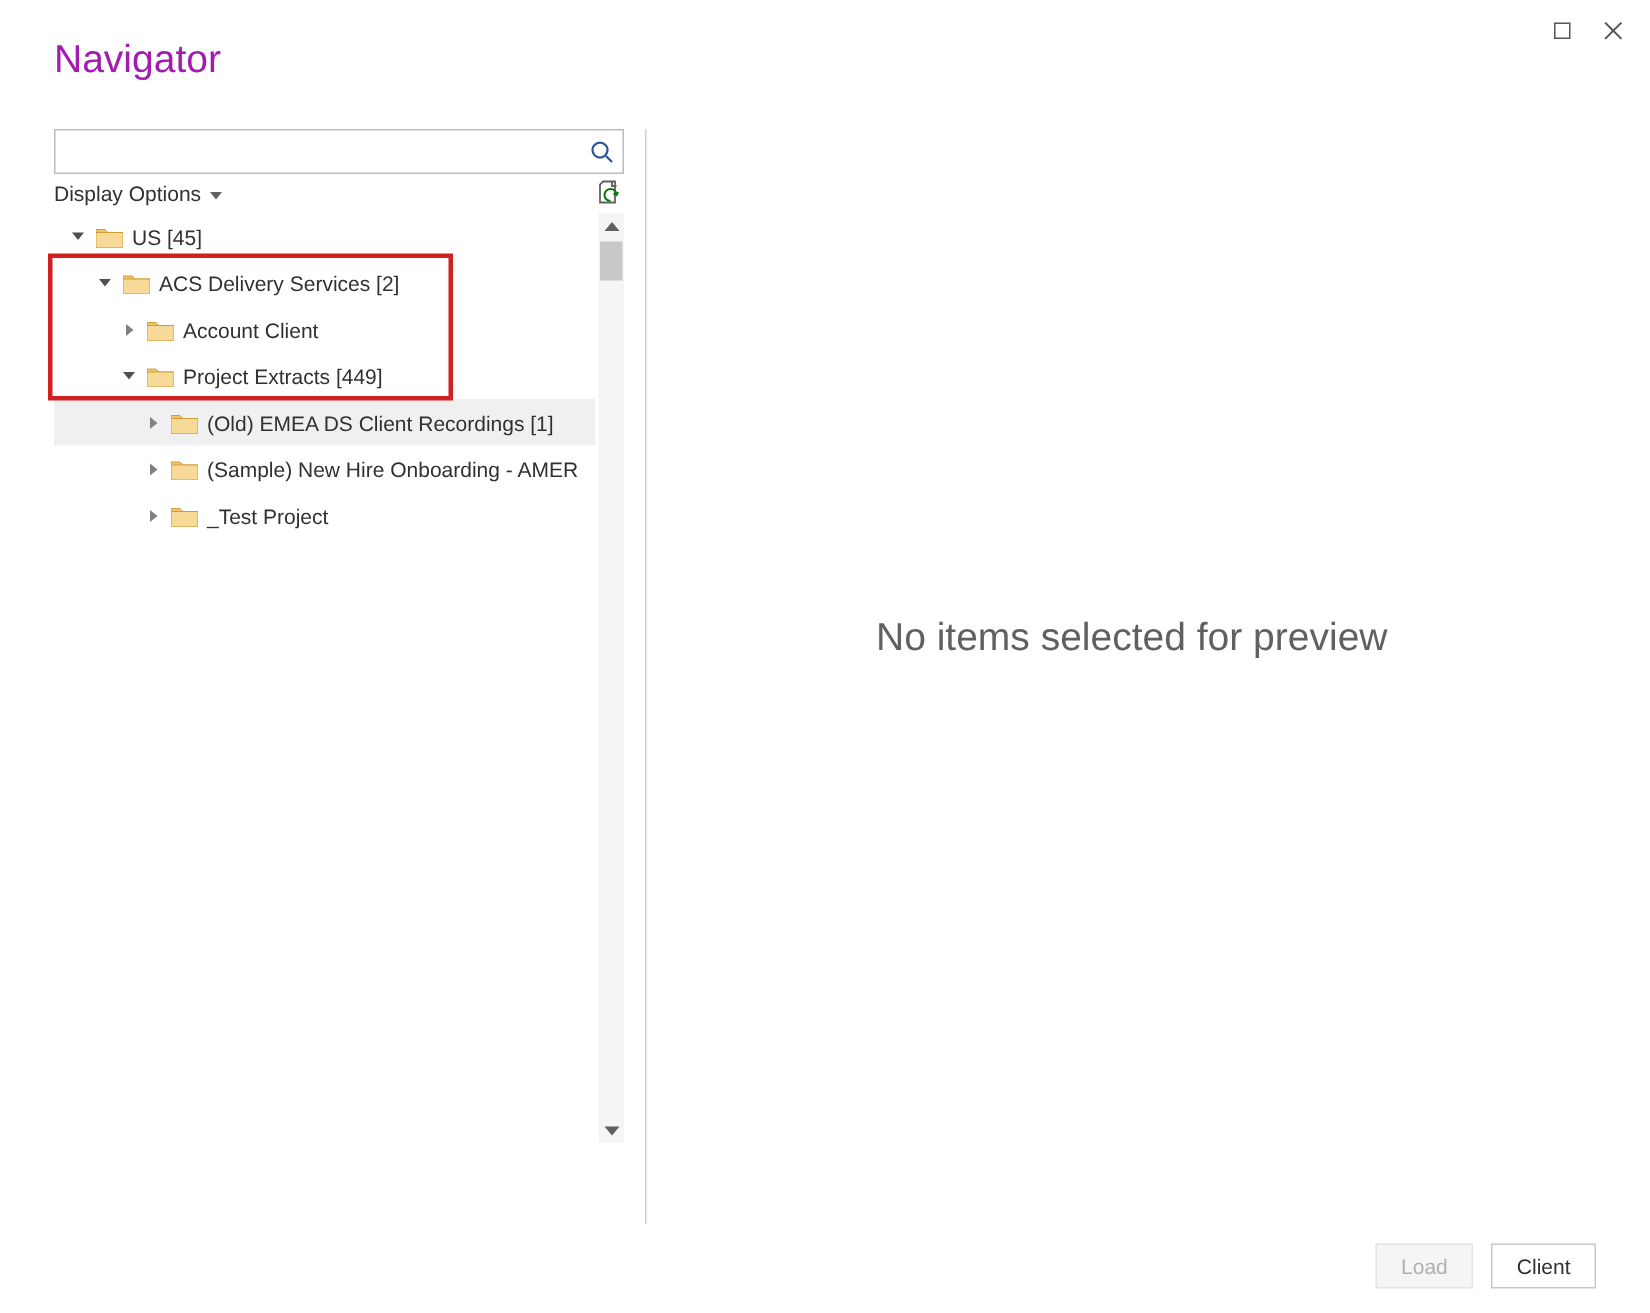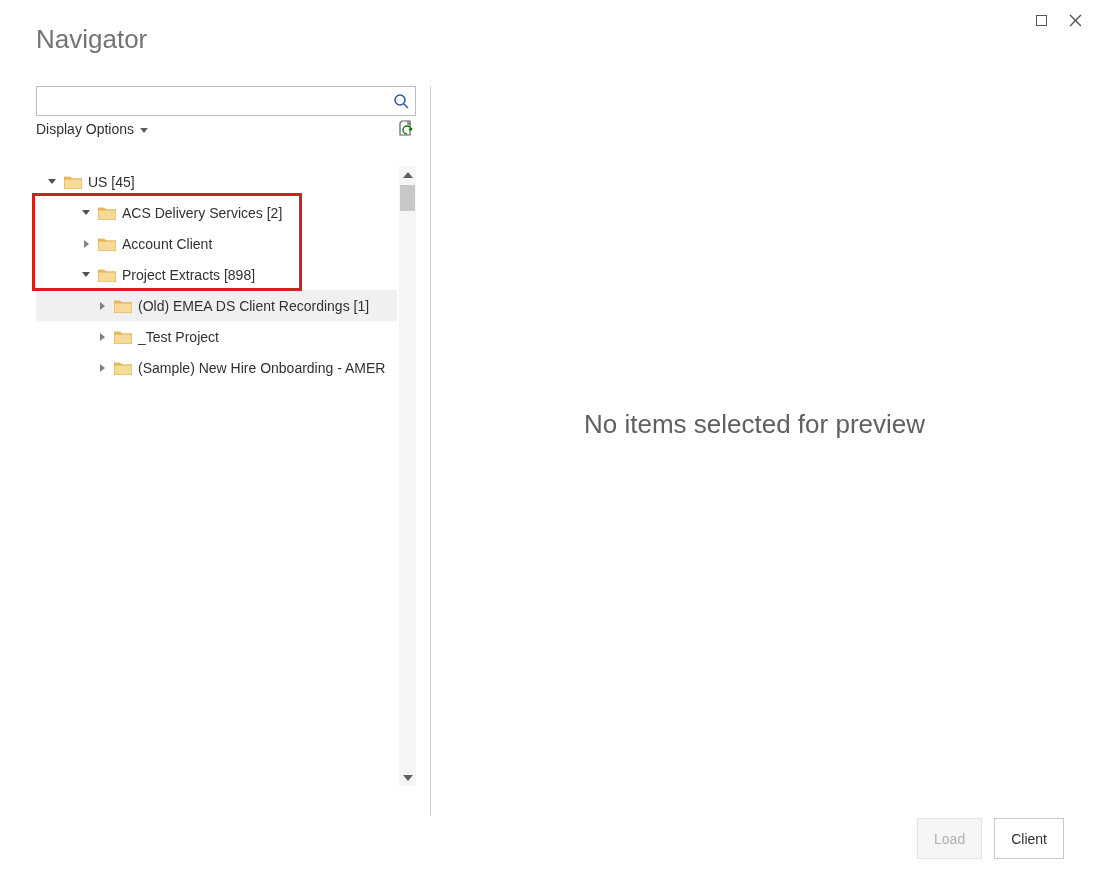--- a/index.html
+++ b/index.html
@@ -32,21 +32,21 @@
   }
   .titlebar .close-x svg { width: 13px; height: 13px; }
 
   
   .header-title {
     position: absolute;
     left: 36px;
     top: 24px;
     font-size: 26px;
     font-weight: 400;
-    color: #737373;
+    color: #a21caf;
   }
 
   
   .body {
     position: absolute;
     top: 86px;
     left: 36px;
     right: 36px;
     bottom: 72px;
     display: flex;
@@ -121,21 +121,21 @@
     cursor:pointer;
     color:#505050;
     position:relative;
   }
   .refresh-btn svg { width:18px; height:18px; }
 
   
   .tree-area {
     flex:1;
     display:flex;
-    margin-top: 24px;
+    margin-top: 0;
     position: relative;
   }
   .tree {
     flex:1;
     font-size: 14px;
     color: #323130;
     overflow:hidden;
   }
   .tree-row {
     display:flex;
@@ -170,21 +170,21 @@
   }
   .folder-icon {
     width: 18px; height: 14px;
     margin: 0 6px 0 4px;
     flex-shrink:0;
     display:inline-block;
   }
   .folder-icon svg { width:18px; height:14px; display:block;}
 
   .indent-0 { padding-left: 10px; }
-  .indent-1 { padding-left: 44px; }
+  .indent-1 { padding-left: 28px; }
   .indent-2 { padding-left: 44px; }
   .indent-3 { padding-left: 60px; }
 
   
   .highlight-box {
     position:absolute;
     border: 3px solid #d02020;
     pointer-events:none;
   }
 
@@ -222,21 +222,21 @@
 
   
   .footer {
     position:absolute;
     bottom: 16px;
     right: 36px;
     display:flex;
     gap: 12px;
   }
   .btn {
-    height: 41px;
+    height: 30px;
     padding: 0 16px;
     font-size: 14px;
     border: 1px solid #c8c8c8;
     background: #ffffff;
     display:flex; align-items:center; justify-content:center;
     cursor:pointer;
     color:#323130;
   }
   .btn.disabled {
     background: #f5f5f5;
@@ -331,21 +331,21 @@
           </div>
 
           <div class="tree-row indent-2">
             <span class="toggle expanded"></span>
             <span class="folder-icon">
                 <svg viewBox="0 0 18 14">
                   <path d="M0 2 h6 l2 2 h10 v10 h-18 z" fill="#f2c36b" stroke="#cc9a2e" stroke-width="0.6"></path>
                   <rect x="0" y="4" width="18" height="10" fill="#f7d998" stroke="#cc9a2e" stroke-width="0.6"></rect>
                 </svg>
               </span>
-            <span>Project Extracts [898]</span>
+            <span>Project Extracts [449]</span>
           </div>
 
           <div class="tree-row indent-3 sel">
             <span class="toggle collapsed"></span>
             <span class="folder-icon">
                 <svg viewBox="0 0 18 14">
                   <path d="M0 2 h6 l2 2 h10 v10 h-18 z" fill="#f2c36b" stroke="#cc9a2e" stroke-width="0.6"></path>
                   <rect x="0" y="4" width="18" height="10" fill="#f7d998" stroke="#cc9a2e" stroke-width="0.6"></rect>
                 </svg>
               </span>
@@ -353,32 +353,32 @@
           </div>
 
           <div class="tree-row indent-3">
             <span class="toggle collapsed"></span>
             <span class="folder-icon">
                 <svg viewBox="0 0 18 14">
                   <path d="M0 2 h6 l2 2 h10 v10 h-18 z" fill="#f2c36b" stroke="#cc9a2e" stroke-width="0.6"></path>
                   <rect x="0" y="4" width="18" height="10" fill="#f7d998" stroke="#cc9a2e" stroke-width="0.6"></rect>
                 </svg>
               </span>
-            <span>_Test Project</span>
+            <span>(Sample) New Hire Onboarding - AMER</span>
           </div>
 
           <div class="tree-row indent-3">
             <span class="toggle collapsed"></span>
             <span class="folder-icon">
                 <svg viewBox="0 0 18 14">
                   <path d="M0 2 h6 l2 2 h10 v10 h-18 z" fill="#f2c36b" stroke="#cc9a2e" stroke-width="0.6"></path>
                   <rect x="0" y="4" width="18" height="10" fill="#f7d998" stroke="#cc9a2e" stroke-width="0.6"></rect>
                 </svg>
               </span>
-            <span>(Sample) New Hire Onboarding - AMER</span>
+            <span>_Test Project</span>
           </div>
 
         </div>
 
         <div class="scrollbar">
           <div class="scroll-arrow up"></div>
           <div class="scroll-track">
             <div class="scroll-thumb"></div>
           </div>
           <div class="scroll-arrow down"></div>

